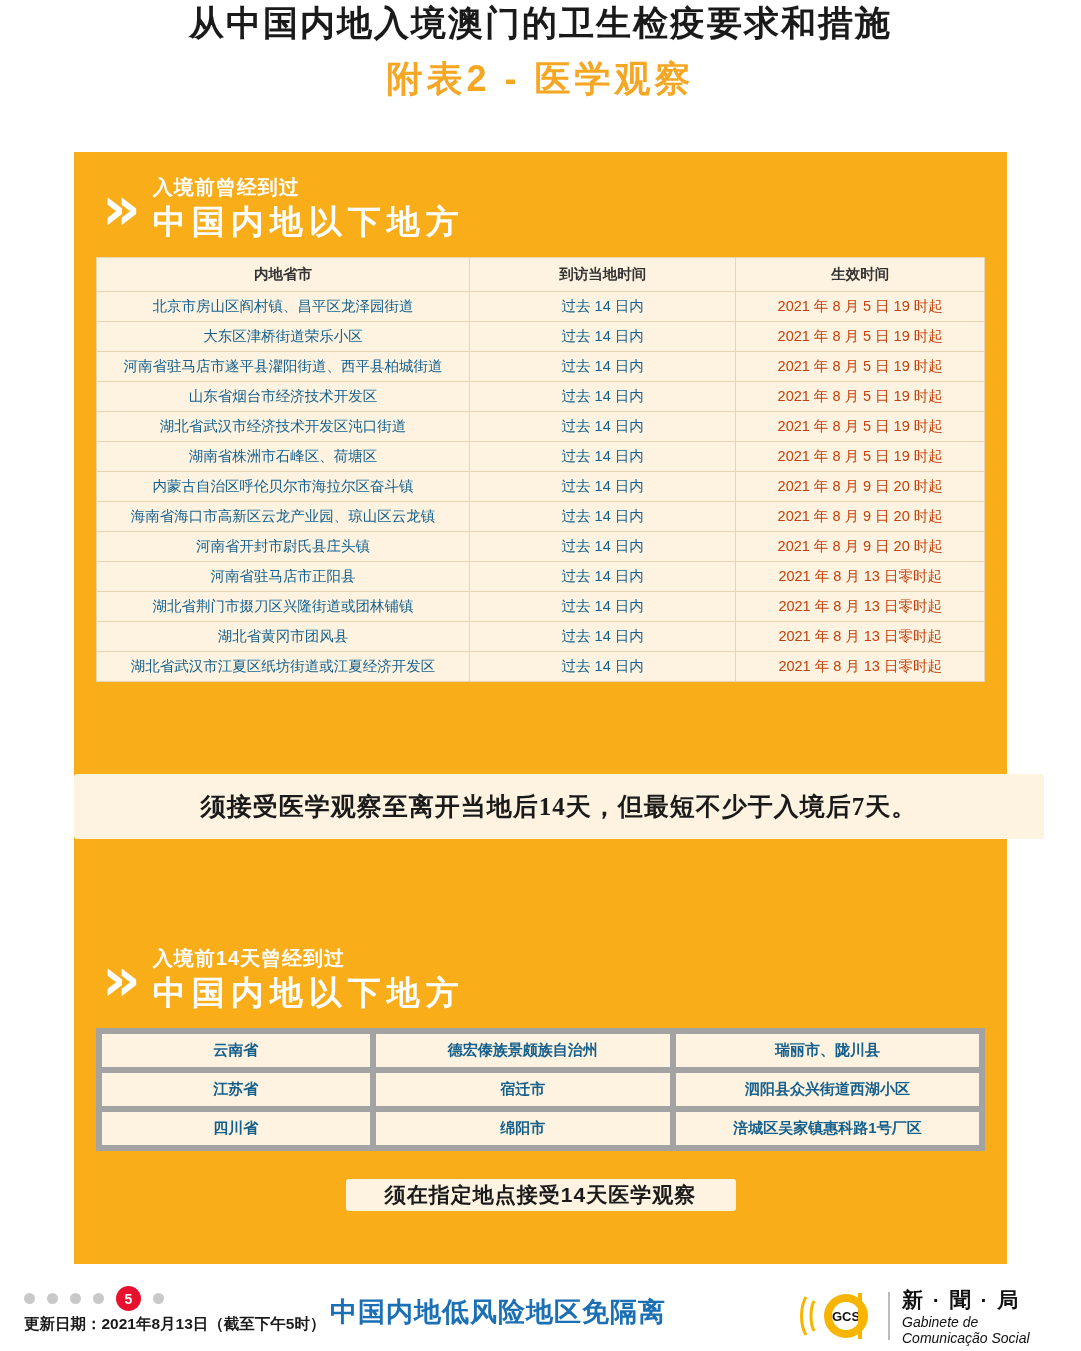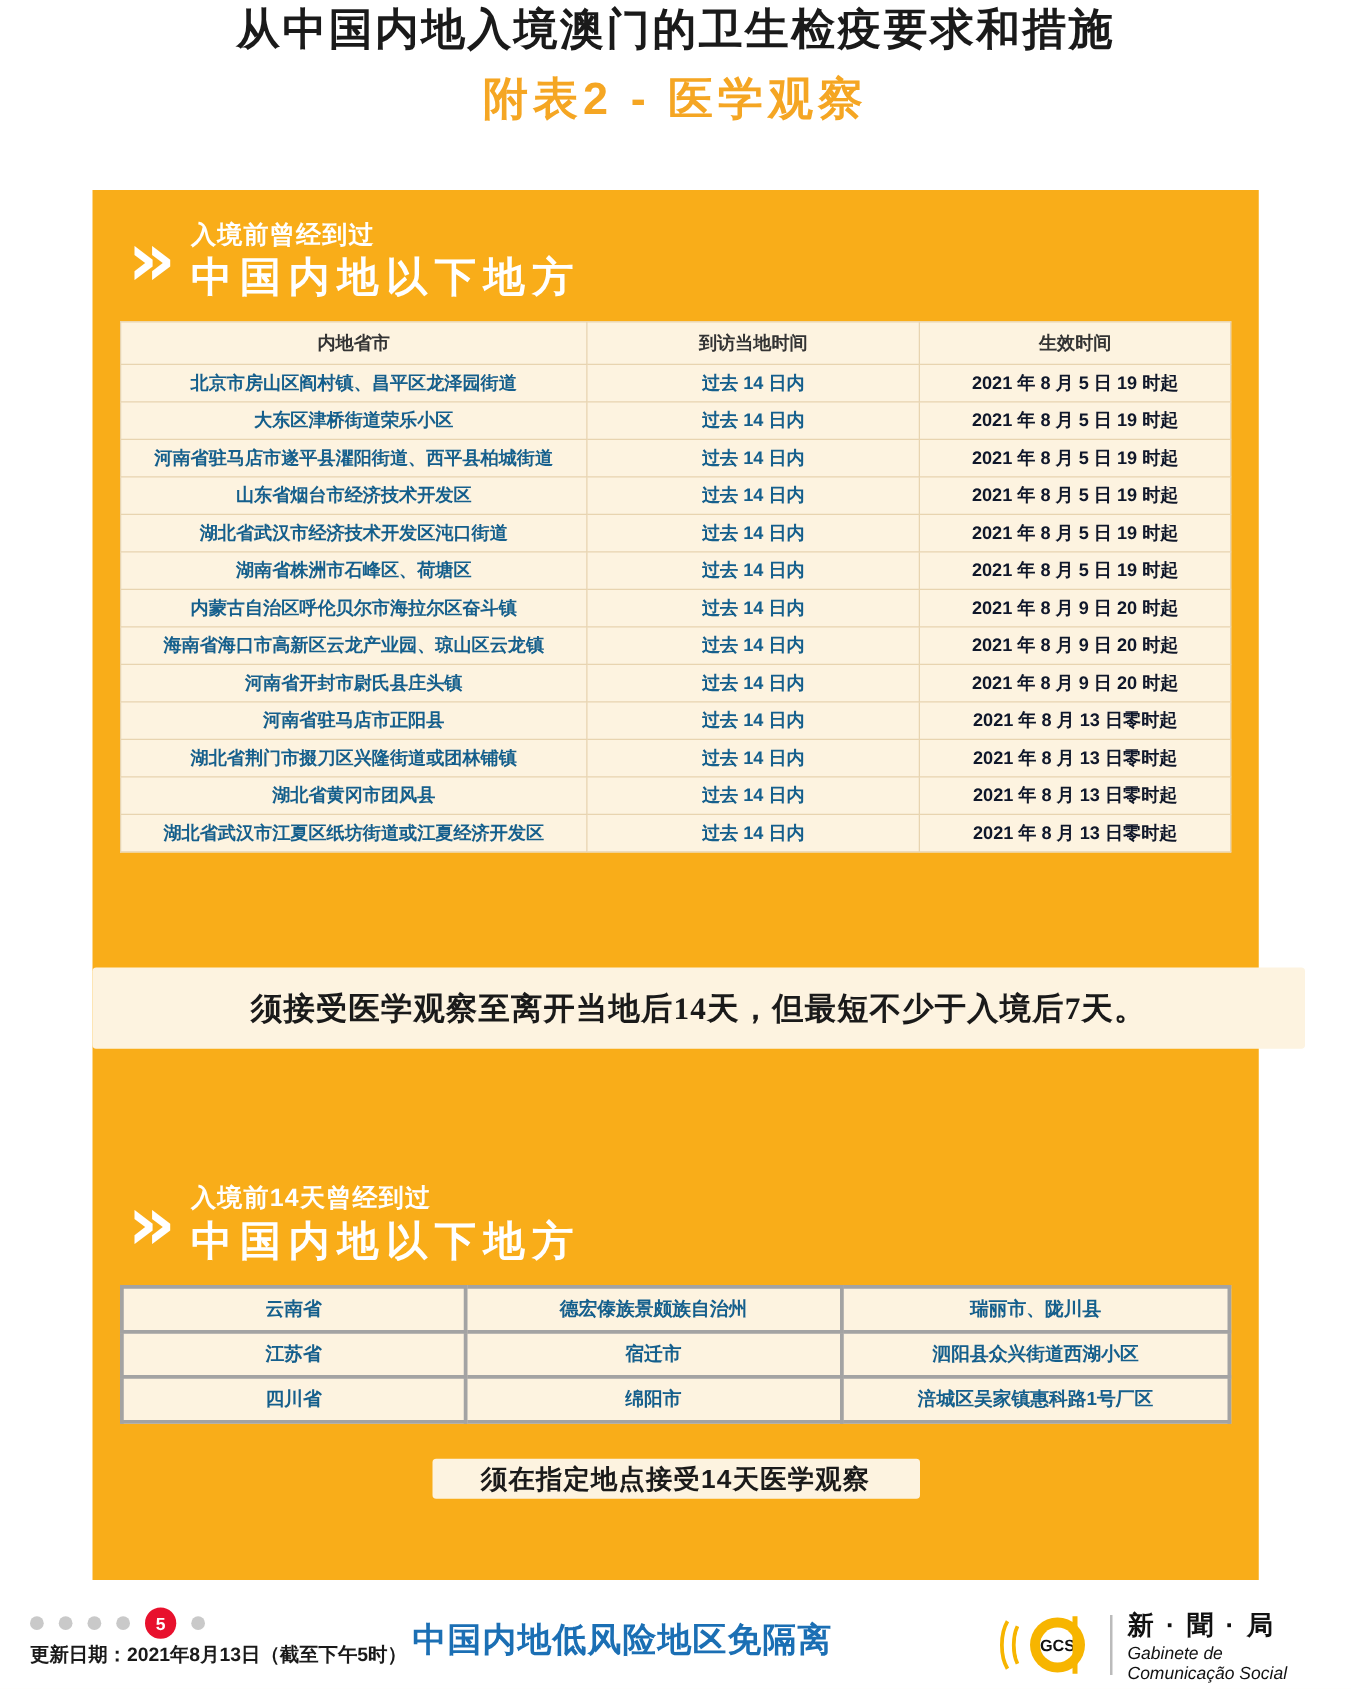--- a/index.html
+++ b/index.html
@@ -85,43 +85,43 @@
     width: 100%;
     border-collapse: collapse;
     background: #fdf3e0;
     font-size: 14.5px;
     color: #155f8c;
   }
   table.data th, table.data td {
     border: 1px solid #e8d4b0;
     text-align: center;
     padding: 5px 20px;
-    font-weight: bold;
+    font-weight: normal;
     white-space: nowrap;
   }
   table.data thead th {
     color: #333333;
     font-weight: bold;
     padding: 7px 16px;
     font-size: 14.5px;
   }
   table.data td.eff {
-    color: #0f172a;
+    color: #c2410c;
     text-align: center;
   }
   
   table.data2 {
     width: 100%;
     border-collapse: collapse;
     background: #fdf3e0;
     font-size: 15px;
     color: #155f8c;
   }
   table.data2 td {
-    border: 3px solid #a3a3a3;
+    border: 6px solid #a3a3a3;
     text-align: center;
     padding: 7px 4px;
     font-weight: bold;
     white-space: nowrap;
   }
   
   .note {
     margin: 0 auto;
     background: #fdf3e0;
     color: #1a1a1a;

